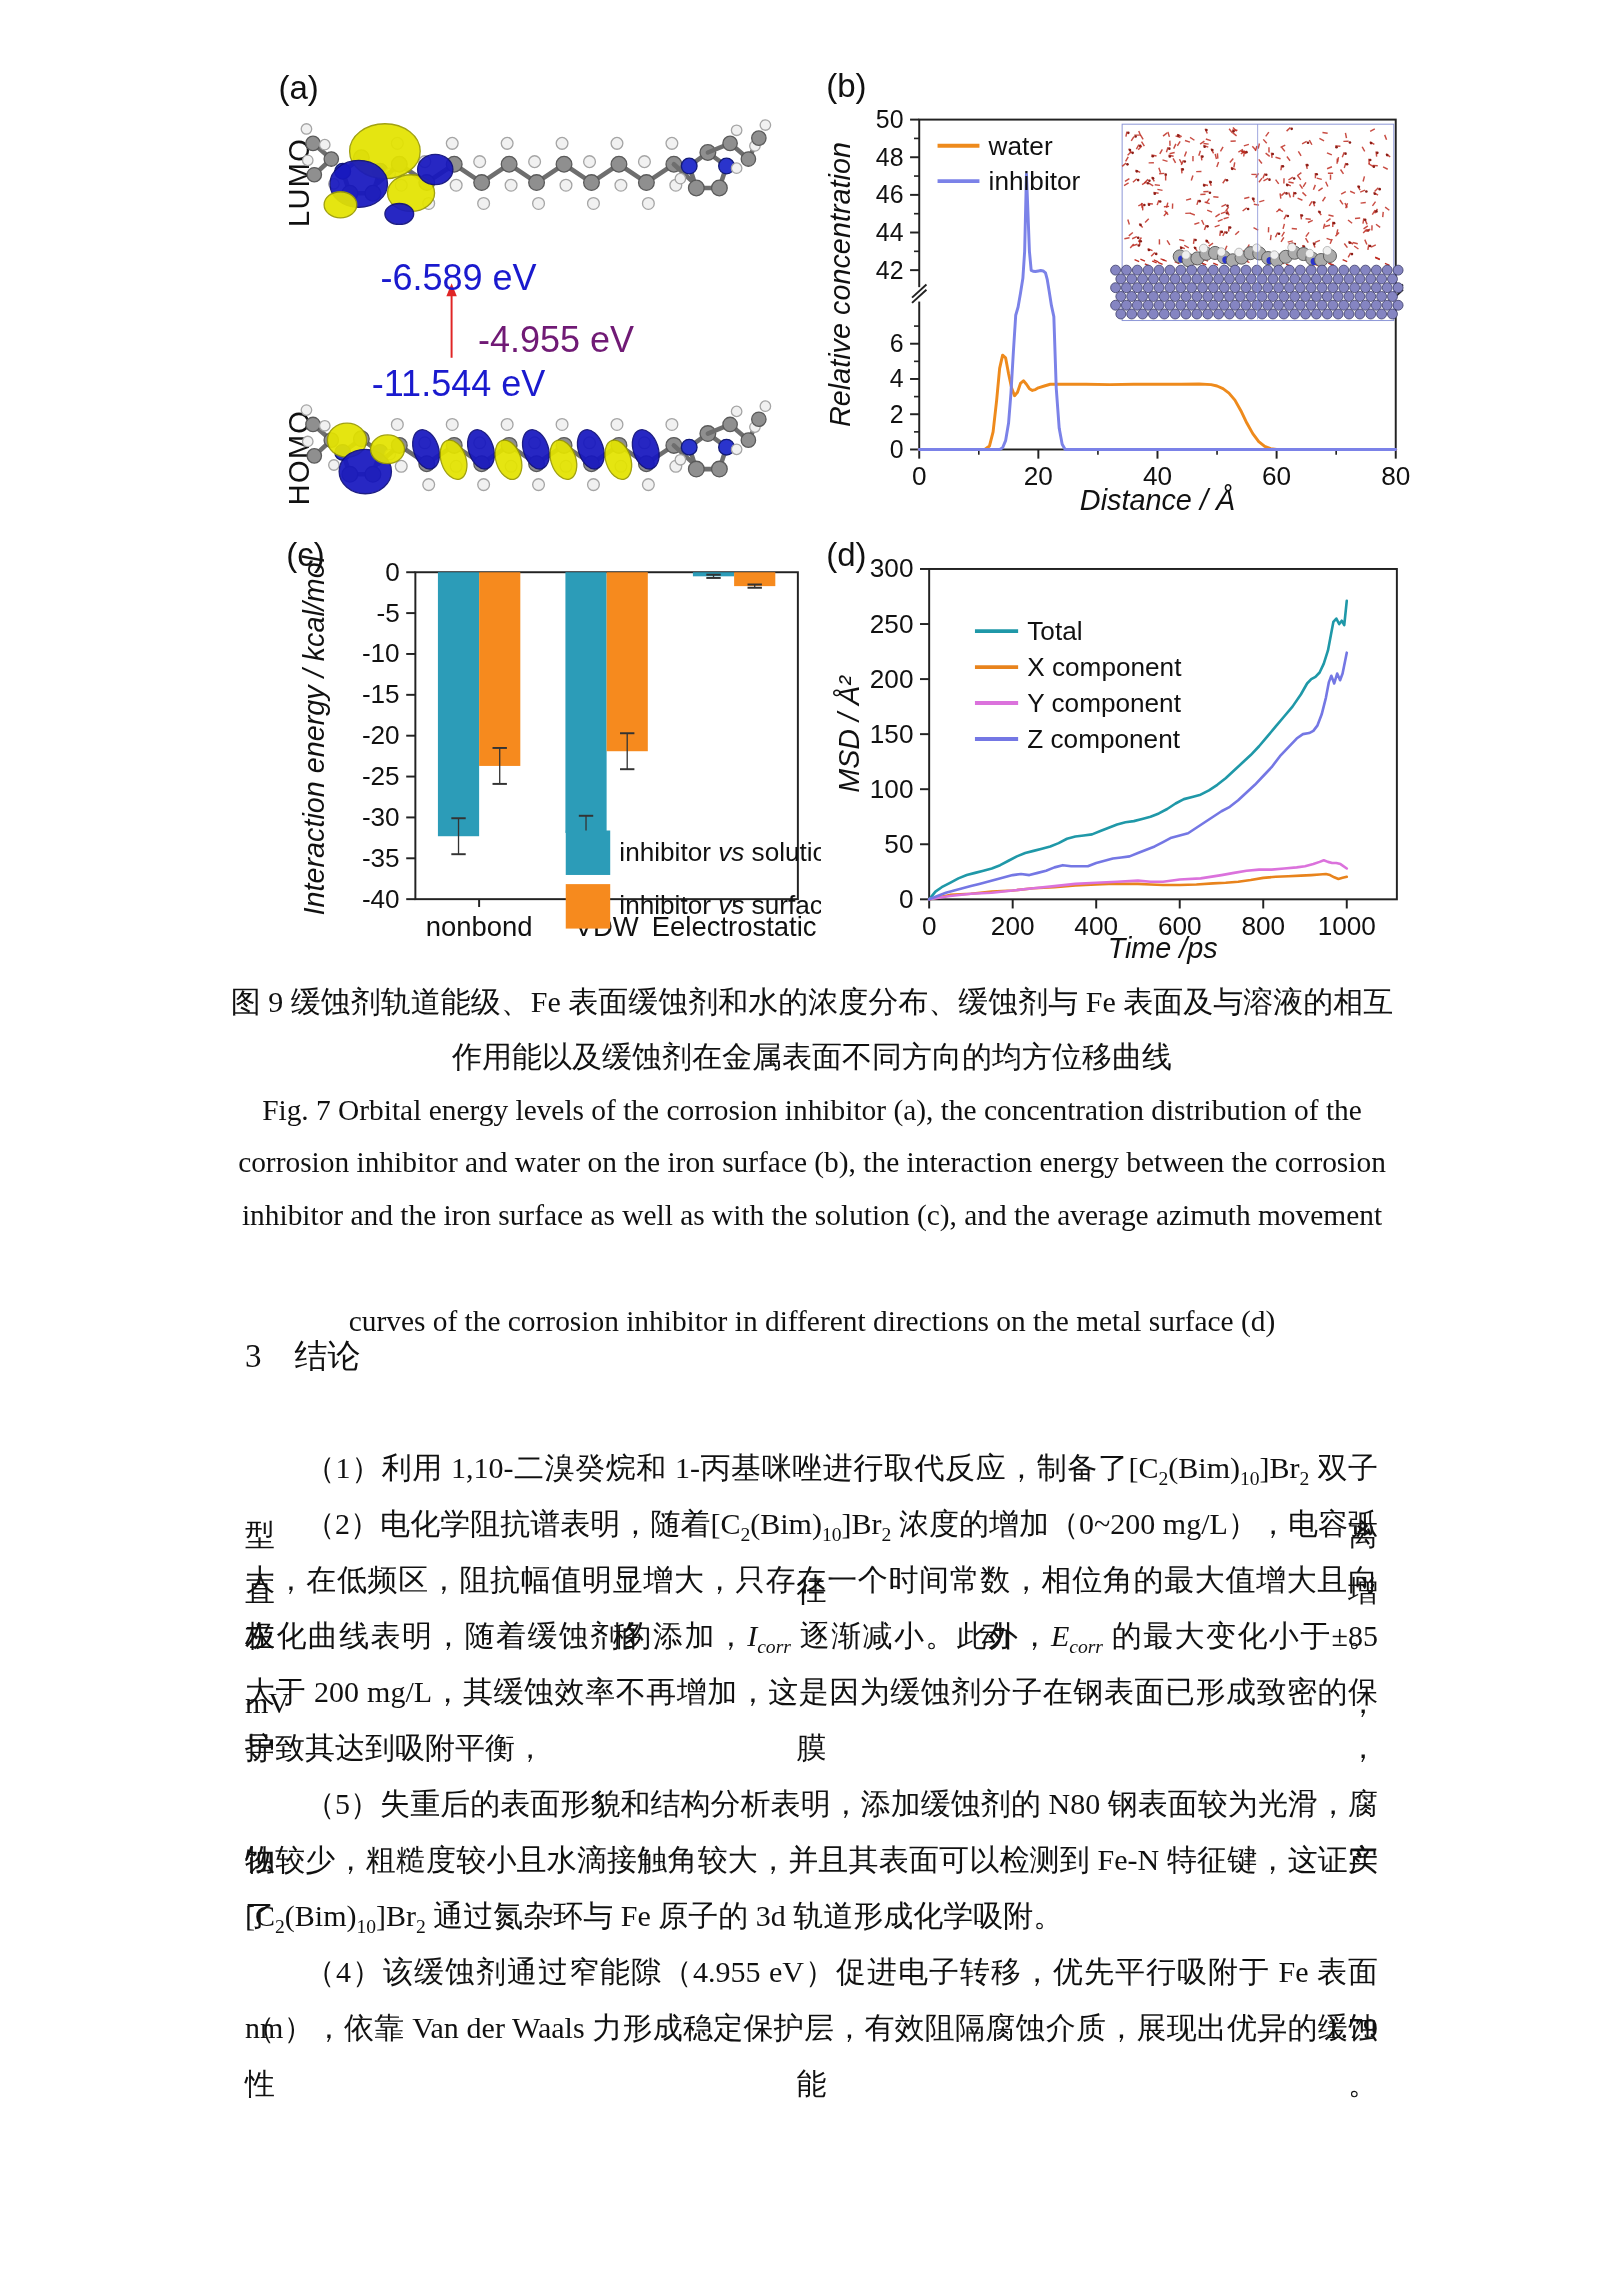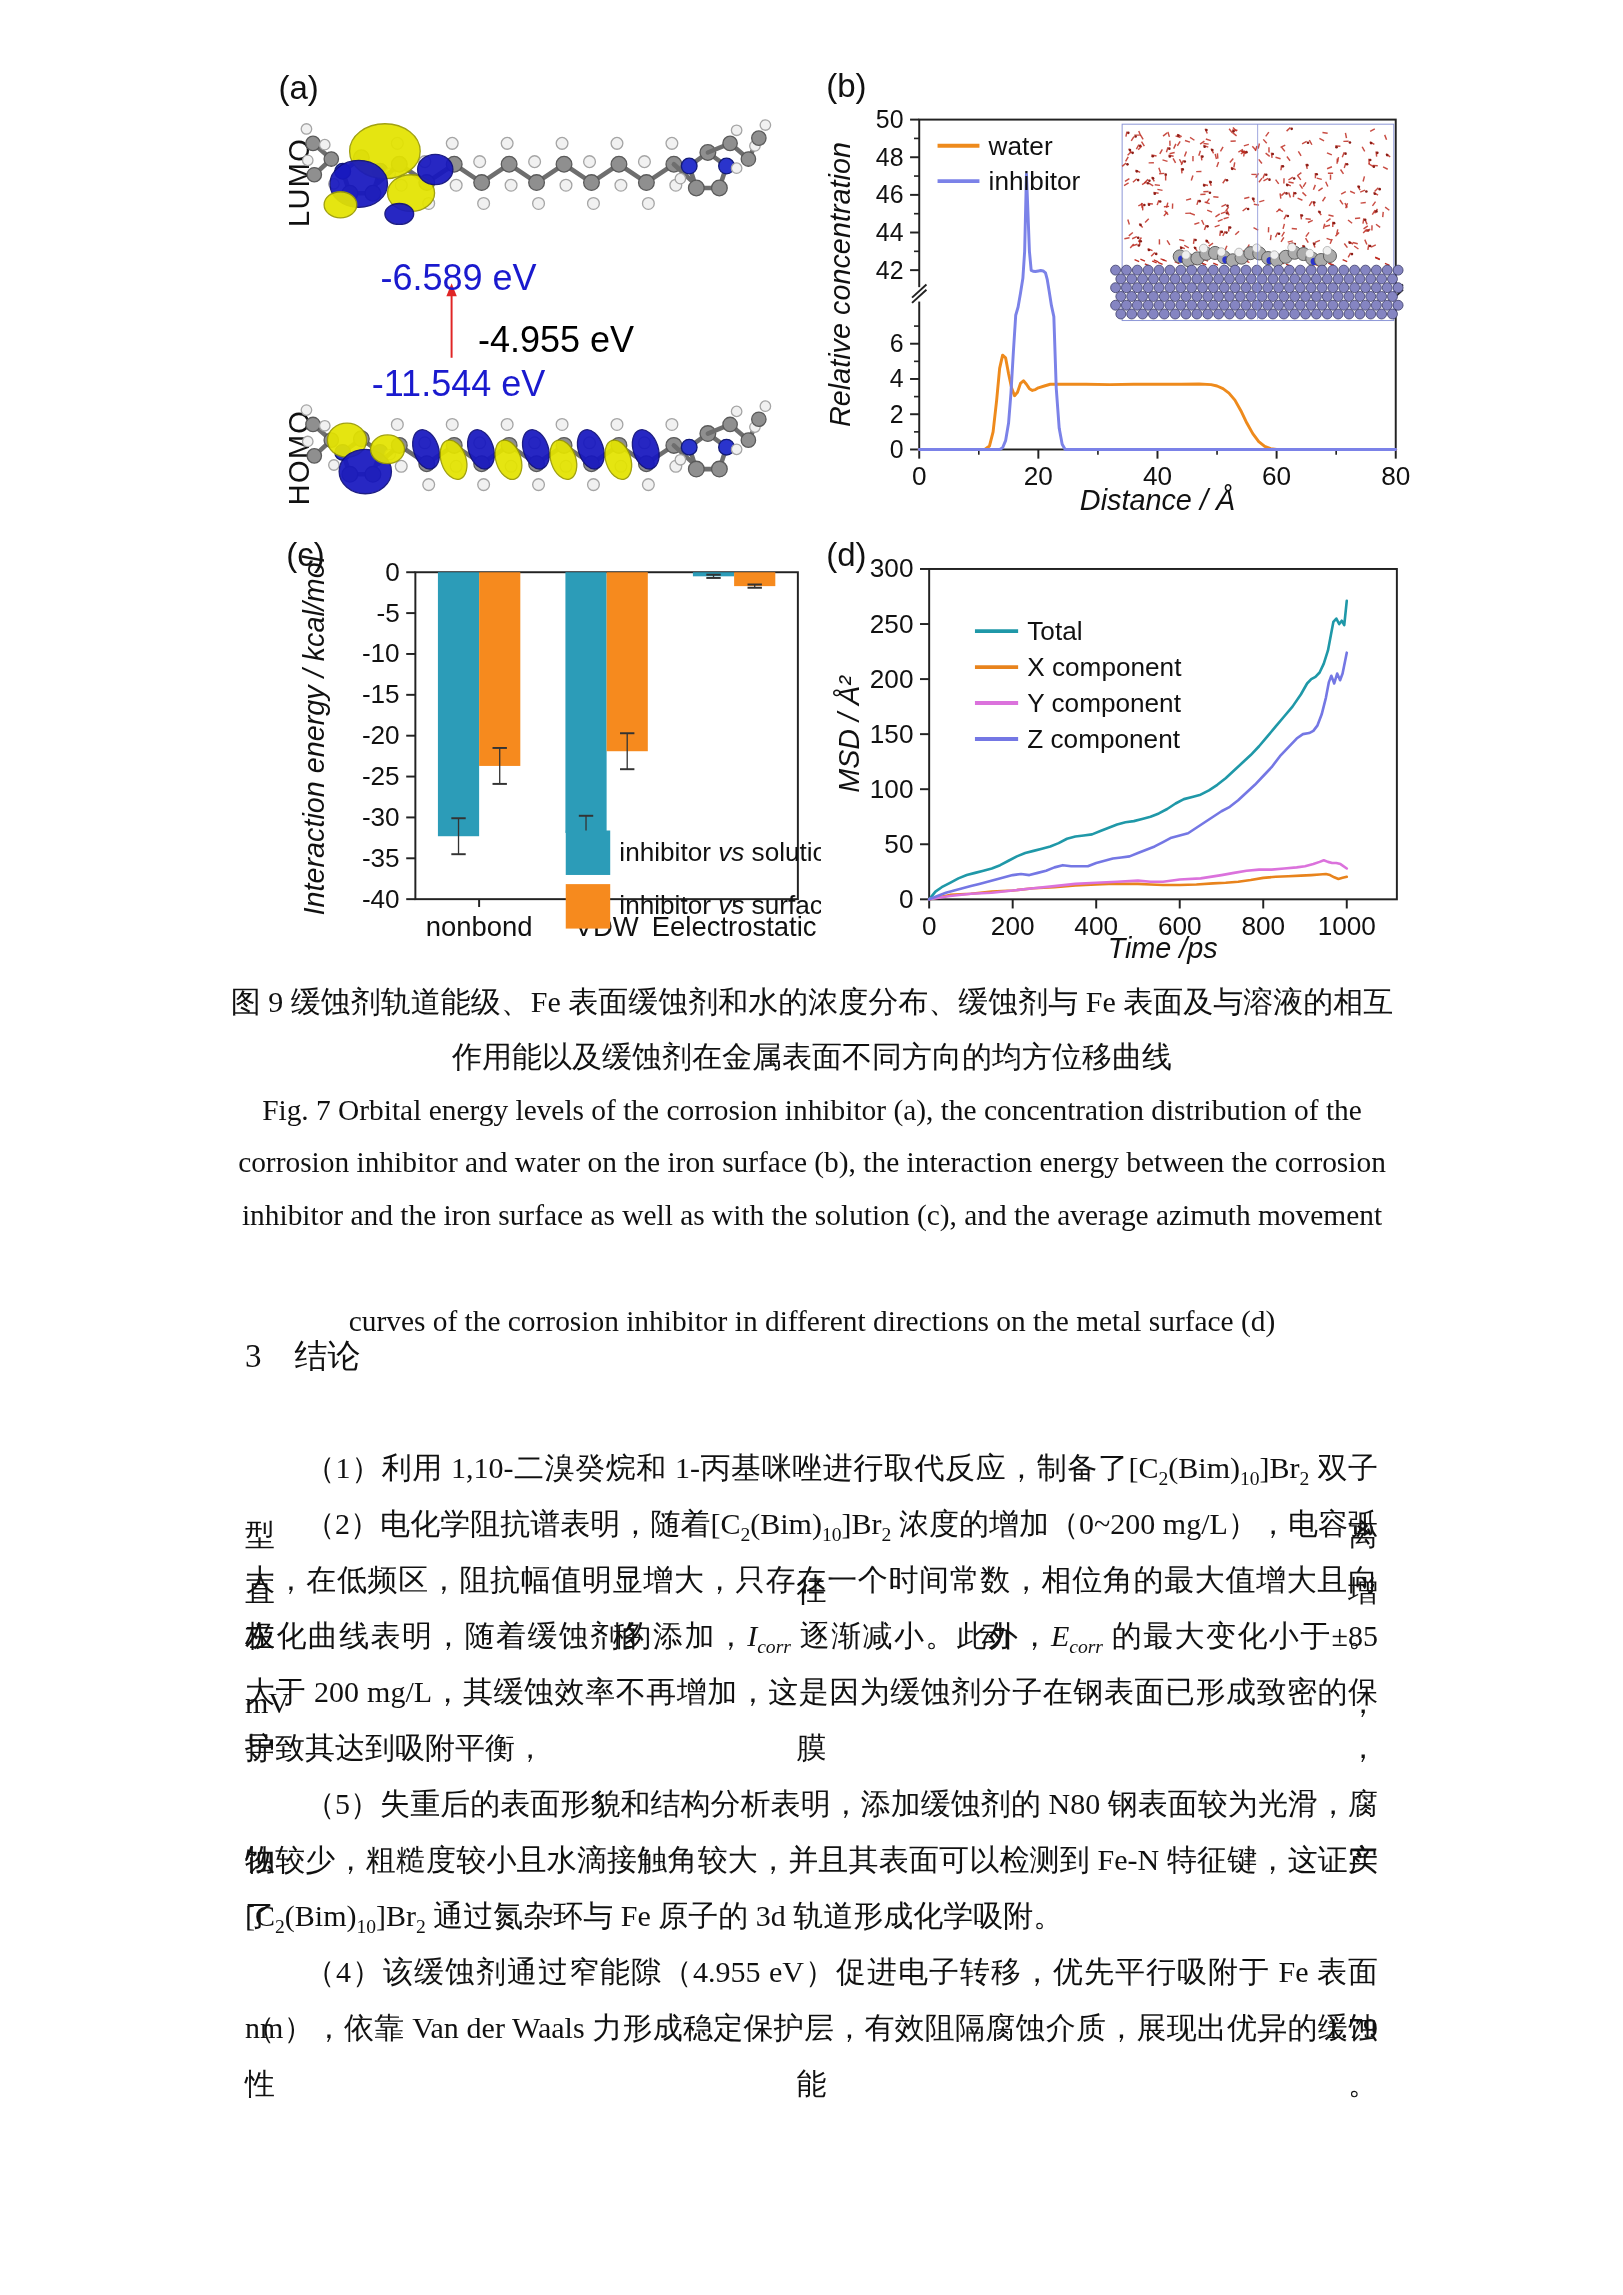--- a/index.html
+++ b/index.html
@@ -223,21 +223,21 @@
           <ellipse cx="419" cy="592" rx="19" ry="31" fill="#1717bf" stroke="#0d0d7a" stroke-width="2" opacity="0.93" transform="rotate(-18 419 592)"></ellipse>
           <ellipse cx="461" cy="608" rx="19" ry="31" fill="#e4e400" stroke="#9a9a00" stroke-width="2" opacity="0.93" transform="rotate(-18 461 608)"></ellipse>
           <ellipse cx="503" cy="592" rx="19" ry="31" fill="#1717bf" stroke="#0d0d7a" stroke-width="2" opacity="0.93" transform="rotate(-18 503 592)"></ellipse>
           <ellipse cx="545" cy="608" rx="19" ry="31" fill="#e4e400" stroke="#9a9a00" stroke-width="2" opacity="0.93" transform="rotate(-18 545 608)"></ellipse>
           <ellipse cx="587" cy="592" rx="19" ry="31" fill="#1717bf" stroke="#0d0d7a" stroke-width="2" opacity="0.93" transform="rotate(-18 587 592)"></ellipse>
         </g>
         <line x1="290" y1="452" x2="290" y2="356" stroke="#e02525" stroke-width="3"></line>
         <polygon points="290,338 282,358 298,358" fill="#e02525"></polygon>
       </svg>
     <div class="energy" style="left:0;top:195px;width:393px;text-align:center;color:#1a1ace;">-6.589 eV</div>
-    <div class="energy" style="left:216px;top:257px;color:#000000;">-4.955 eV</div>
+    <div class="energy" style="left:216px;top:257px;color:#701a75;">-4.955 eV</div>
     <div class="energy" style="left:0;top:301px;width:393px;text-align:center;color:#1a1ace;">-11.544  eV</div>
   </div>
 
   <div class="panel" id="panel-b" style="left:821px;top:62px;width:599px;height:468px;">
     <div class="plabel" style="left:5.2px;top:5.2px;">(b)</div>
     <svg id="svg-b" width="599" height="468" viewBox="0 0 915 715" style="position:absolute;left:0;top:0;">
         <rect x="150" y="88" width="728" height="504" fill="none" stroke="#222" stroke-width="3"></rect>
         <line x1="150" y1="318" x2="136" y2="318" stroke="#222" stroke-width="3"></line>
         <text x="126" y="331" font-size="38" text-anchor="end">42</text>
         <line x1="150" y1="260.5" x2="136" y2="260.5" stroke="#222" stroke-width="3"></line>

